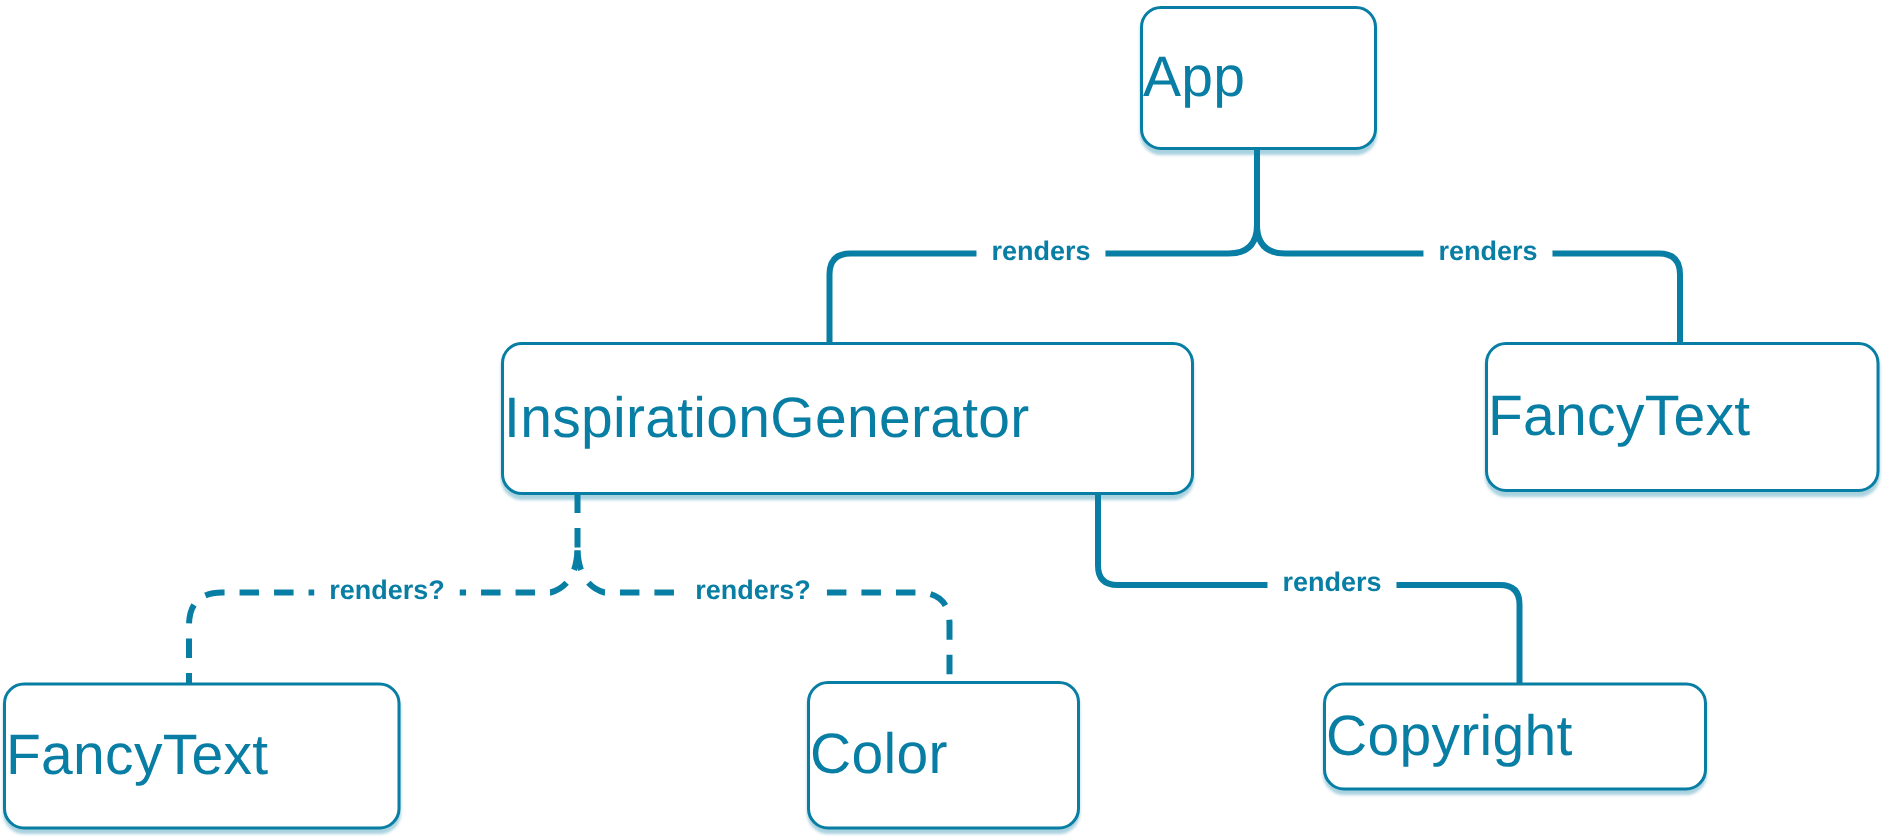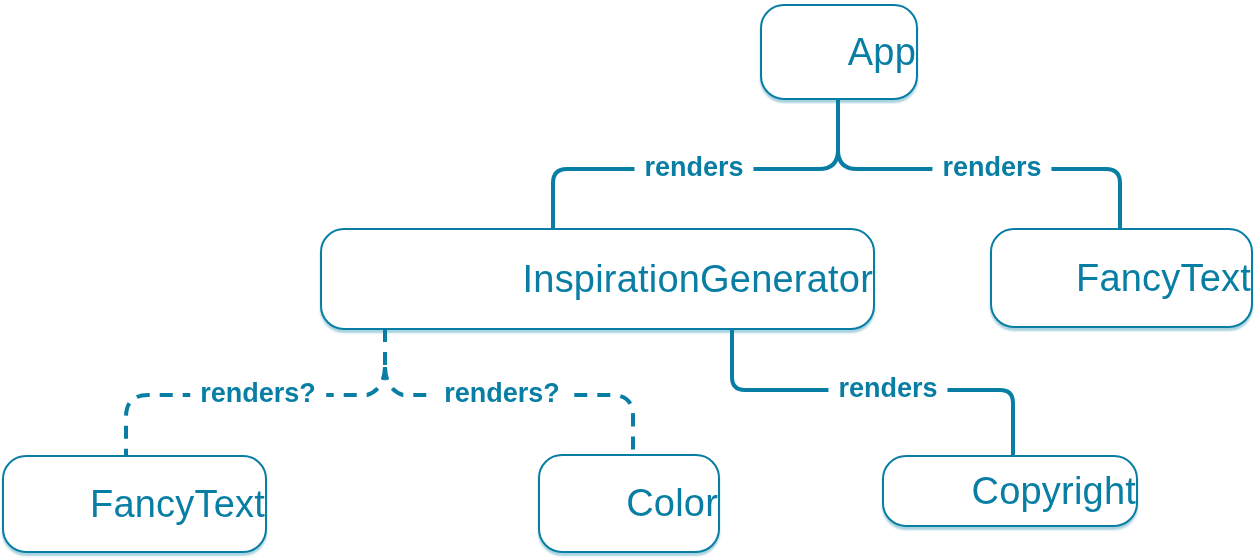--- a/index.html
+++ b/index.html
@@ -24,38 +24,38 @@
     stroke-width: 4;
   }
   .edges path.dashed {
     stroke-dasharray: 13 10;
     stroke-linecap: butt;
   }
   .node {
     position: absolute;
     display: flex;
     align-items: center;
-    justify-content: flex-end;
+    justify-content: flex-start;
     background: #ffffff;
     border: 2.5px solid var(--accent);
-    border-radius: 24px;
+    border-radius: 14px;
     box-shadow: 0 3px 2px rgba(8, 126, 164, 0.35);
     color: var(--accent);
     font-size: 38px;
     font-weight: 500;
     letter-spacing: 0.2px;
     white-space: nowrap;
   }
   .edge-label {
     position: absolute;
     transform: translate(-50%, -50%);
     background: var(--bg);
     padding: 0 10px;
     color: var(--accent);
-    font-size: 27px;
+    font-size: 18px;
     font-weight: 700;
     white-space: nowrap;
     line-height: 1.1;
   }
 </style>
 </head>
 <body>
 
 <div class="stage">
 
@@ -77,21 +77,21 @@
   <span class="edge-label" style="left:694px; top:168px">renders</span>
   <span class="edge-label" style="left:992px; top:168px">renders</span>
   <span class="edge-label" style="left:888px; top:389px">renders</span>
   <span class="edge-label" style="left:258px; top:394px">renders?</span>
   <span class="edge-label" style="left:502px; top:394px">renders?</span>
 
   <div class="node" style="left:760px; top:4px; width:158px; height:96px">
     <span>App</span>
   </div>
 
-  <div class="node" style="left:320px; top:228px; width:555px; height:102px">
+  <div class="node" style="left:334px; top:228px; width:462px; height:102px">
     <span>InspirationGenerator</span>
   </div>
 
   <div class="node" style="left:990px; top:228px; width:263px; height:100px">
     <span>FancyText</span>
   </div>
 
   <div class="node" style="left:2px; top:455px; width:265px; height:98px">
     <span>FancyText</span>
   </div>

